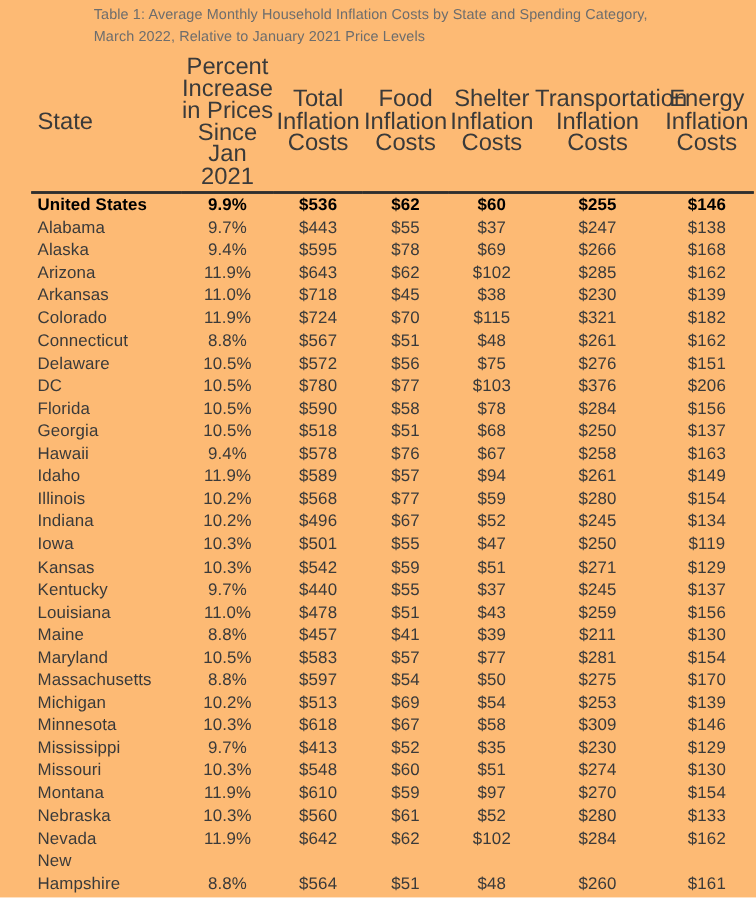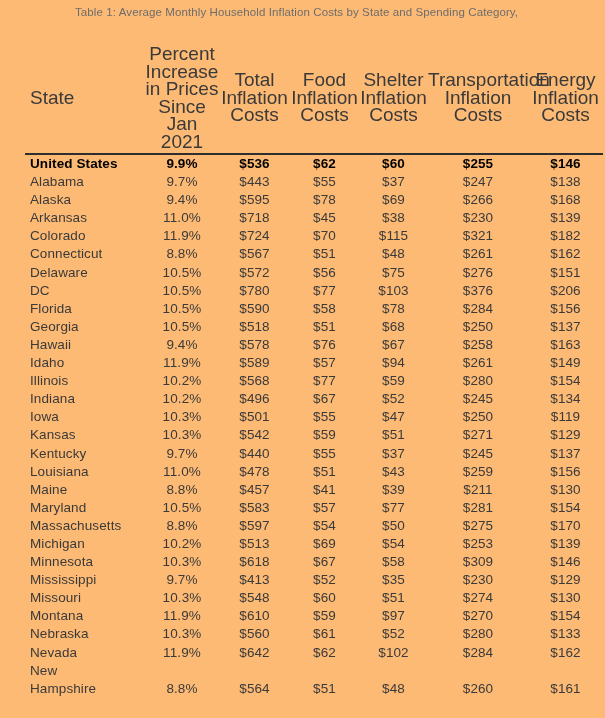--- a/index.html
+++ b/index.html
@@ -67,20 +67,21 @@
   tbody td.cell-state { text-align: left; padding-left: 5px; margin-top: 28px; }
   tbody tr.row-emphasis td { font-weight: bold; color: #000000; }
 </style>
 </head>
 <body>
 
 <div class="page">
 
   <div class="title">
     <div>Table 1: Average Monthly Household Inflation Costs by State and Spending Category,</div>
+    <div>March 2022, Relative to January 2021 Price Levels</div>
   </div>
 
   <table class="inflation">
     <colgroup>
       <col class="c-state">
         <col class="c-pct">
         <col class="c-total">
         <col class="c-food">
       <col class="c-shelter">
         <col class="c-transp">
@@ -133,20 +134,29 @@
         <tr>
           <td class="cell-state">Alaska</td>
           <td class="cell-num">9.4%</td>
           <td class="cell-num">$595</td>
           <td class="cell-num">$78</td>
           <td class="cell-num">$69</td>
           <td class="cell-num">$266</td>
           <td class="cell-num">$168</td>
         </tr>
         <tr>
+          <td class="cell-state">Arizona</td>
+          <td class="cell-num">11.9%</td>
+          <td class="cell-num">$643</td>
+          <td class="cell-num">$62</td>
+          <td class="cell-num">$102</td>
+          <td class="cell-num">$285</td>
+          <td class="cell-num">$162</td>
+        </tr>
+        <tr>
           <td class="cell-state">Arkansas</td>
           <td class="cell-num">11.0%</td>
           <td class="cell-num">$718</td>
           <td class="cell-num">$45</td>
           <td class="cell-num">$38</td>
           <td class="cell-num">$230</td>
           <td class="cell-num">$139</td>
         </tr>
         <tr>
           <td class="cell-state">Colorado</td>

